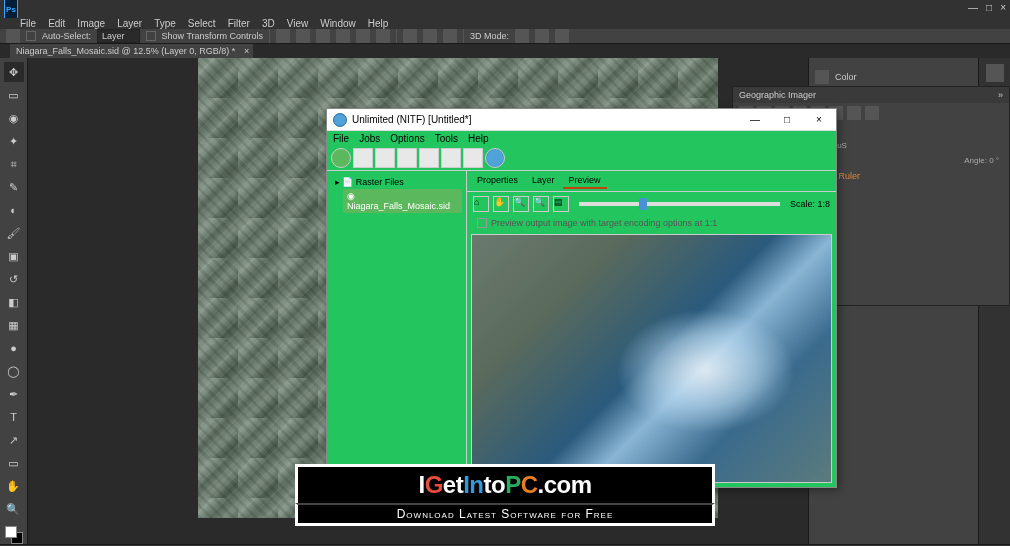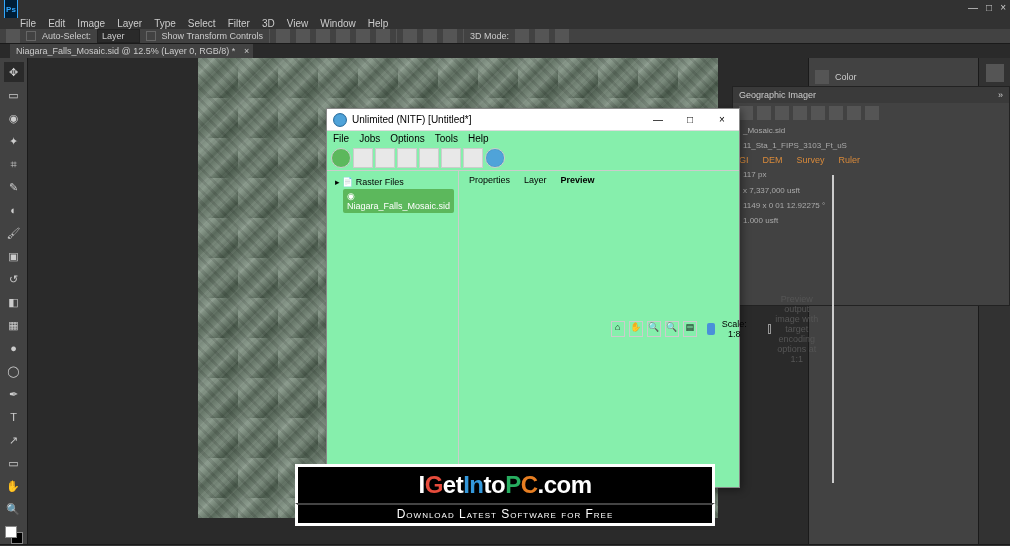--- a/index.html
+++ b/index.html
@@ -48,39 +48,39 @@
 .gi-panel { position: absolute; right: 0; top: 86px; width: 278px; height: 220px; background: #424242; border: 1px solid #222; color: #ccc; font-size: 9px; z-index: 5; }
 .gi-panel .hdr { padding: 3px 6px; background: #3a3a3a; display: flex; justify-content: space-between; }
 .gi-panel .row { display: flex; gap: 4px; padding: 3px 6px; }
 .gi-panel .ic { width: 14px; height: 14px; background: #555; }
 .gi-panel .orange { color: #d98a3a; }
 .gi-panel .tabs { display: flex; gap: 14px; padding: 2px 6px; font-size: 9px; }
 .gi-panel .tabs span { color: #d98a3a; }
 .gi-panel .info { padding: 2px 10px; font-size: 8px; line-height: 1.4; color: #aaa; }
 
 
-.nitf { position: absolute; left: 326px; top: 108px; width: 414px; height: 380px; background: #86efac; border: 1px solid #888; box-shadow: 2px 2px 8px rgba(0,0,0,0.4); z-index: 10; color: #000; font-size: 10px; display: flex; flex-direction: column; }
+.nitf { position: absolute; left: 326px; top: 108px; width: 511px; height: 380px; background: #22c55e; border: 1px solid #888; box-shadow: 2px 2px 8px rgba(0,0,0,0.4); z-index: 10; color: #000; font-size: 10px; display: flex; flex-direction: column; }
 .nitf-title { height: 22px; display: flex; align-items: center; padding: 0 6px; justify-content: space-between; background: #fff; border-bottom: 1px solid #ddd; }
 .nitf-title .t { display: flex; align-items: center; gap: 5px; }
 .nitf-title .globe { width: 14px; height: 14px; border-radius: 50%; background: radial-gradient(circle, #4fa3d9 60%, #2a6fa0 100%); border: 1px solid #2a6fa0; }
 .nitf-title .wbtns { display: flex; gap: 10px; }
 .nitf-title .wbtn { width: 22px; height: 16px; display: flex; align-items: center; justify-content: center; font-size: 10px; }
 .nitf-menu { display: flex; gap: 10px; padding: 2px 6px; font-size: 10px; }
 .nitf-tb { display: flex; gap: 2px; padding: 2px 4px; border-bottom: 1px solid #ccc; }
 .nitf-tb .btn { width: 20px; height: 20px; border: 1px solid #ccc; background: #e8e8e8; }
 .nitf-tb .btn.green { background: #5cb85c; border-radius: 50%; }
 .nitf-tb .btn.globe2 { background: radial-gradient(circle, #4fa3d9 60%, #2a6fa0 100%); border-radius: 50%; }
 .nitf-body { flex: 1; display: flex; }
 .nitf-tree { width: 140px; border-right: 1px solid #ccc; padding: 4px; font-size: 9px; }
 .nitf-tree .node { padding: 2px 4px; }
 .nitf-tree .node.sel { background: #5cb85c; color: #fff; border-radius: 2px; }
-.nitf-main { flex: 1; display: flex; flex-direction: row; text-align: center; }
+.nitf-main { flex: 1; display: flex; flex-direction: column; }
 .nitf-tabs { display: flex; gap: 2px; padding: 2px 4px; border-bottom: 1px solid #ccc; font-size: 9px; }
 .nitf-tabs span { padding: 2px 6px; }
-.nitf-tabs span.act { border-bottom: 2px solid #8b5cf6; font-weight: bold; }
+.nitf-tabs span.act { border-bottom: 2px solid #c2410c; }
 .nitf-preview-ctrl { display: flex; align-items: center; gap: 4px; padding: 4px 6px; font-size: 9px; }
 .nitf-preview-ctrl .ic { width: 16px; height: 16px; border: 1px solid #ccc; }
 .nitf-preview-ctrl .slider { flex: 1; height: 4px; background: #ddd; position: relative; margin: 0 6px; }
 .nitf-preview-ctrl .slider::after { content: ""; position: absolute; left: 30%; top: -4px; width: 8px; height: 12px; background: #4a90d9; border-radius: 2px; }
 .nitf-check { display: flex; align-items: center; gap: 4px; padding: 2px 10px; font-size: 9px; color: #555; }
 .nitf-check .cb { width: 10px; height: 10px; border: 1px solid #999; }
 .nitf-preview { flex: 1; margin: 4px; border: 1px solid #ccc; background: linear-gradient(135deg, #6b7a6e 0%, #5a6a5c 25%, #2a5a7c 50%, #8ab5d5 60%, #3a6a8c 75%, #5b7b7d 100%); position: relative; }
 .nitf-preview::before { content: ""; position: absolute; right: 10%; bottom: 20%; width: 50%; height: 50%; background: radial-gradient(ellipse, rgba(255,255,255,0.7) 0%, rgba(200,230,250,0.5) 40%, transparent 70%); }
 
 
@@ -233,20 +233,21 @@
     <div class="ic"></div>
     <div class="ic"></div>
     <div class="ic"></div>
     <div class="ic"></div>
     <div class="ic"></div>
     <div class="ic"></div>
     <div class="ic"></div>
   </div>
   <div class="info orange">_Mosaic.sid</div>
   <div class="info orange">11_Sta_1_FIPS_3103_Ft_uS</div>
+  <div class="info" style="text-align:right">Angle: 0 °</div>
   <div class="tabs">
     <span>GI</span>
     <span>DEM</span>
     <span>Survey</span>
     <span>Ruler</span>
   </div>
   <div class="info">117 px</div>
   <div class="info">x 7,337,000 usft</div>
   <div class="info">1149 x 0 01 12.92275 °</div>
   <div class="info">1.000 usft</div>

